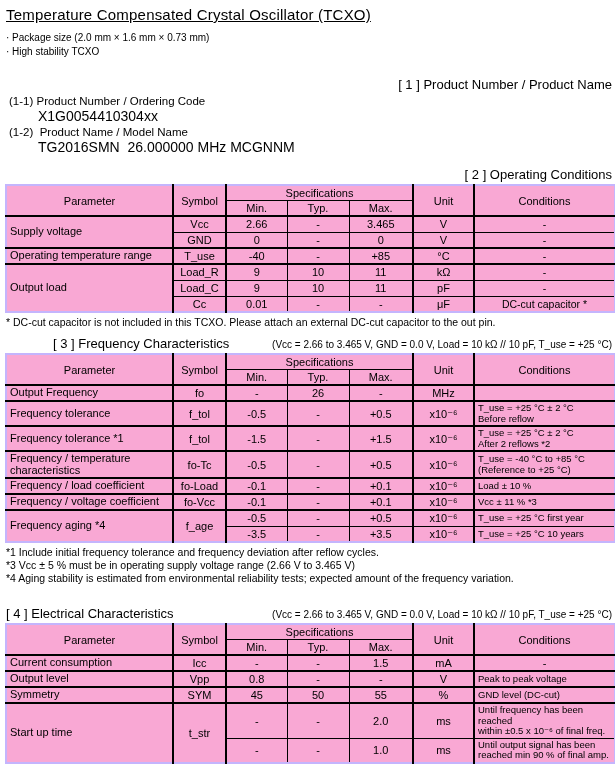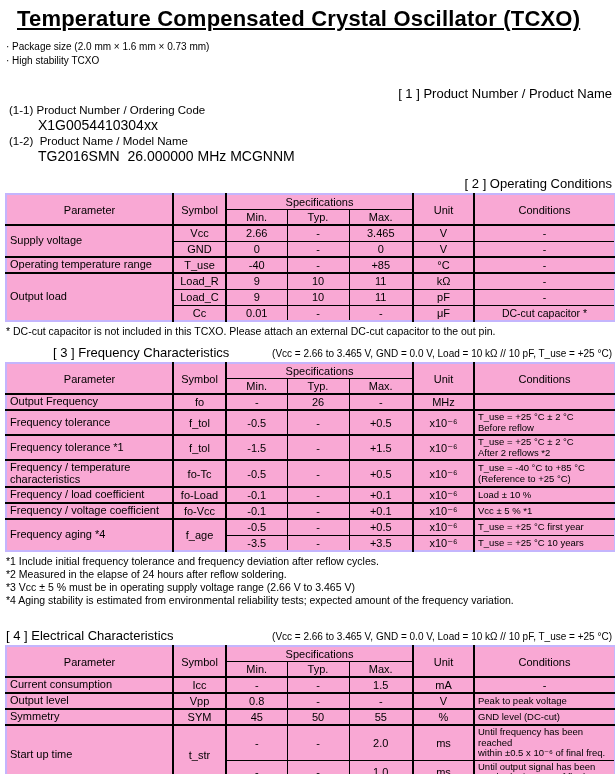--- a/index.html
+++ b/index.html
@@ -3,22 +3,22 @@
 <meta charset="utf-8">
 <style>
   * { box-sizing: border-box; margin: 0; padding: 0; }
   html, body { background: #fff; }
   body {
     width: 615px; height: 774px; overflow: hidden;
     font-family: "Liberation Sans", "DejaVu Sans", sans-serif;
     color: #000; padding: 5px 3px 0 5px; position: relative;
   }
   .title {
-    font-size: 22px; font-weight: bold; text-decoration: underline;
-    margin: 1px 0 8px 12px; letter-spacing: 0.2px;
+    font-size: 15px; font-weight: normal; text-decoration: underline;
+    margin: 1px 0 8px 1px; letter-spacing: 0.2px;
   }
   .features { list-style: none; margin: 0 0 0 1px; font-size: 10px; line-height: 13.5px; }
   .features li::before { content: "· "; }
   .sec-heading { font-size: 13px; text-align: right; }
   #s1-heading { margin: 19px 0 3px 1px; }
   .sub-label { font-size: 11.5px; margin: 2px 0 1px 4px; white-space: pre-wrap; }
   .code { font-size: 14px; font-weight: normal; margin: 1px 0 1px 33px; white-space: pre; }
   .small-notes { font-size: 10.5px; line-height: 13.5px; margin: 1px 0 1px 53px; }
   #s2-heading { margin: 12px 0 2px 1px; }
   .heading-row {
@@ -230,21 +230,21 @@
           <td class="bl2">x10⁻⁶</td>
           <td class="cond bl2">Load ± 10 %</td>
         </tr>
         <tr class="gs">
           <td class="param" rowspan="1">Frequency / voltage coefficient</td>
           <td class="bl2">fo-Vcc</td>
           <td class="bl2">-0.1</td>
           <td>-</td>
           <td>+0.1</td>
           <td class="bl2">x10⁻⁶</td>
-          <td class="cond bl2">Vcc ± 5 % *1</td>
+          <td class="cond bl2">Vcc ± 11 % *3</td>
         </tr>
         <tr class="gs">
           <td class="param" rowspan="2">Frequency aging  *4</td>
           <td class="bl2" rowspan="2">f_age</td>
           <td class="bl2">-0.5</td>
           <td>-</td>
           <td>+0.5</td>
           <td class="bl2">x10⁻⁶</td>
           <td class="cond bl2">T_use = +25 °C first year</td>
         </tr>
@@ -253,21 +253,20 @@
           <td>-</td>
           <td>+3.5</td>
           <td class="bl2">x10⁻⁶</td>
           <td class="cond bl2">T_use = +25 °C 10 years</td>
         </tr>
       </tbody>
     </table>
   </div>
 <ul class="footnotes-list" id="fn3">
     <li>*1 Include initial frequency tolerance and frequency deviation after reflow cycles.</li>
-    <li>*2 Measured in the elapse of 24 hours after reflow soldering.</li>
     <li>*3 Vcc ±  5 % must be in operating supply voltage range (2.66  V to 3.465 V)</li>
     <li>*4 Aging stability is estimated from environmental reliability tests; expected amount of the frequency variation.</li>
   </ul>
 
 <div class="heading-row" id="s4-row">
   <div class="sec-heading">[ 4 ] Electrical Characteristics</div>
   <div class="note">(Vcc = 2.66 to 3.465 V, GND = 0.0 V, Load = 10 kΩ // 10 pF, T_use = +25 °C)</div>
 </div>
 <div id="table4">
     <table class="spec-table cond-left">

